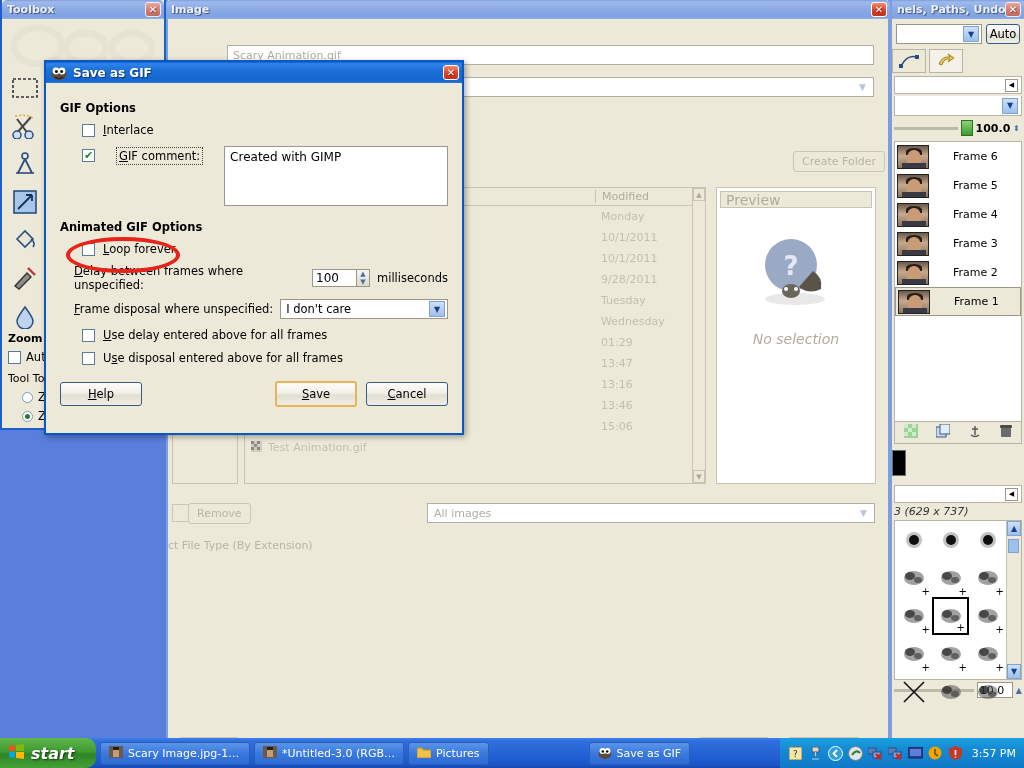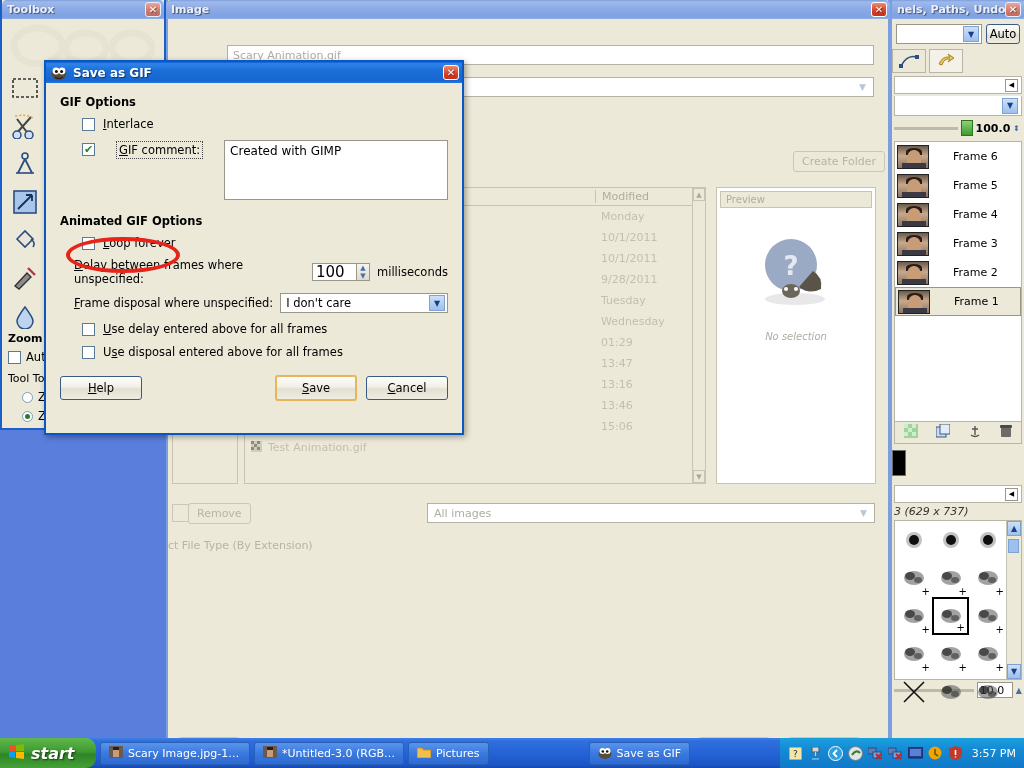--- a/index.html
+++ b/index.html
@@ -75,41 +75,41 @@
   .combo .arrow { margin-left:auto; width:17px; height:17px;
     display:flex;align-items:center;justify-content:center; color:#b9c5d8; font-size:9px; }
   .ghostbtn {
     border:1px solid #cbc7b8; background:#ece9d8; color:#b8b4a8;
     padding:3px 8px; font-size:11px; border-radius:3px;
   }
   .pane { background:#ece9d8; border:1px solid #c8c4b4; }
   .colhdr { display:flex; background:#ece9d8; border-bottom:1px solid #c8c4b4; height:18px;
             align-items:center; color:#b0aca0; font-size:11px; }
   .filelist-row { color:#c2bfb2; font-size:11px; height:21px; display:flex; align-items:center; }
-  .prev-label { color:#b0aca0; font-size:10px; }
+  .prev-label { color:#b0aca0; font-size:14px; }
 
   
   #gifdlg {
     position:absolute; left:44px; top:60px; width:420px; height:375px;
     background:#ece9d8; border:2px solid #0a57c2;
     box-shadow:2px 2px 6px rgba(0,0,0,.35);
   }
   #gifdlg .xp-title { height:21px; margin:0; border-radius:0; }
   .gif-body { padding:10px 14px 0 14px; }
-  .grp-hd { font-weight:bold; font-size:11.5px; color:#000; margin:2px 0 8px 0; }
+  .grp-hd { font-weight:bold; font-size:11.5px; color:#000; margin:8px 0 8px 0; }
   .cb { width:13px;height:13px;border:1px solid #5a7a96;background:#fff;flex:none;
         display:inline-flex;align-items:center;justify-content:center;}
   .cb.checked::after { content:"\2714"; color:#1f8b2a; font-size:11px; line-height:1; }
   .lbl { font-size:11.5px; color:#000; }
   .u { text-decoration:underline; }
   .dotted { border:1px dotted #444; padding:1px 2px; }
   .cmt-box { background:#fff; border:1px solid #9a968a; height:60px; padding:3px 5px; font-size:12px; }
   .spin { display:flex; }
   .spin input { width:44px; height:18px; border:1px solid #9a968a; border-right:none;
-                font-size:15px; padding:0 3px; font-family:inherit; }
+                font-size:12px; padding:0 3px; font-family:inherit; }
   .spin .btns { width:14px; border:1px solid #9a968a; background:linear-gradient(to bottom,#f6f6f2,#dedacb);
                 display:flex; flex-direction:column; }
   .spin .btns div { flex:1; display:flex; align-items:center; justify-content:center; font-size:7px; color:#4a6fa5; }
   .sel {
     background:#fff; border:1px solid #9a968a; height:20px; display:flex; align-items:center;
     padding:0 2px 0 5px; font-size:11.5px;
   }
   .sel .arrow { margin-left:auto; width:16px;height:16px;
     background:linear-gradient(to bottom,#cfe0f6,#9dc0ec); border:1px solid #7ca2d6;
     display:flex;align-items:center;justify-content:center;font-size:8px;color:#17408c;}

